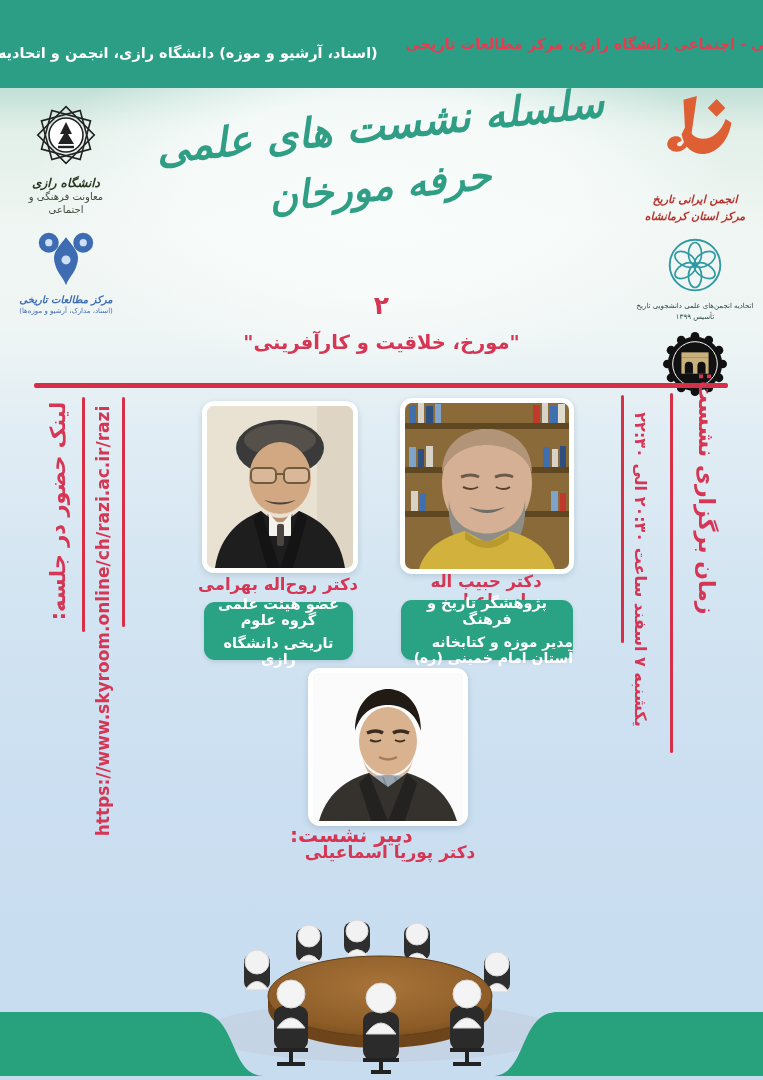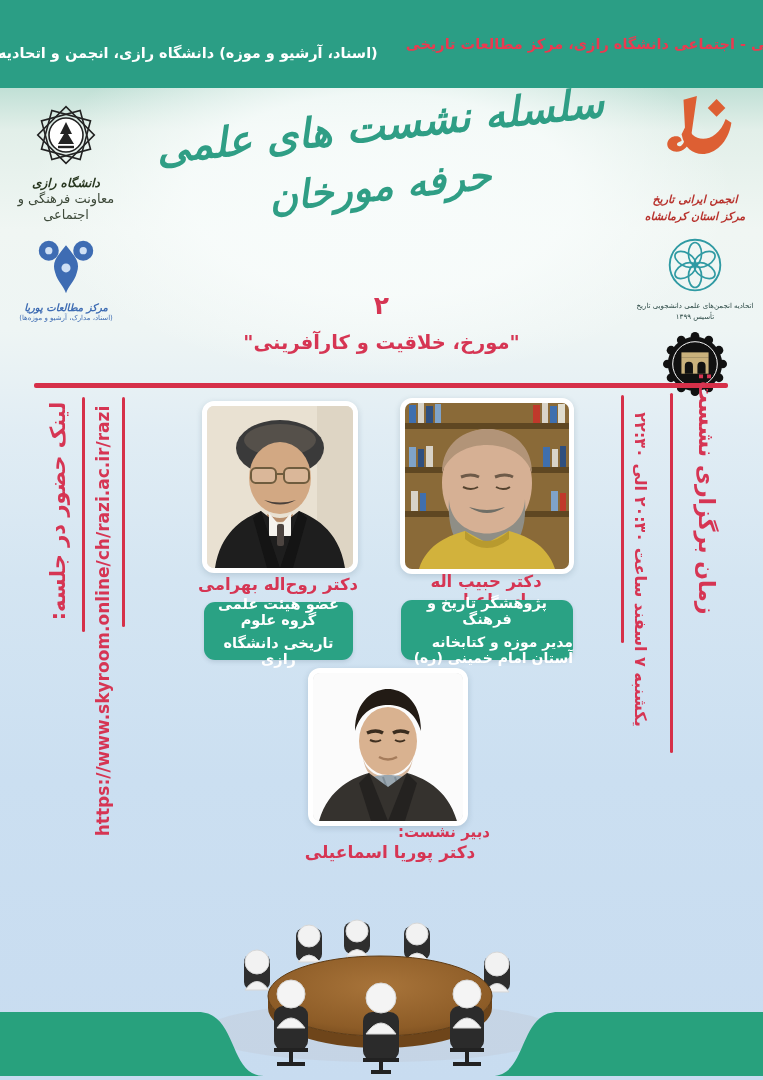--- a/index.html
+++ b/index.html
@@ -13,21 +13,21 @@
   .hdr{position:absolute;top:0;left:0;width:763px;height:88px;background:#2b9e85;
        display:flex;flex-direction:row;justify-content:center;align-items:center;gap:28px;}
   .hdr .l1{color:#ea3a50;font-weight:bold;font-size:14.5px;white-space:nowrap;}
   .hdr .l2{color:#ffffff;font-weight:bold;font-size:14.5px;white-space:nowrap;margin-top:18px;}
 
   .logo-col{position:absolute;display:flex;flex-direction:column;align-items:center;text-align:center;}
   .col-left{left:10px;top:100px;width:112px;}
   .col-right{right:8px;top:94px;width:120px;}
   .cap{line-height:1.25;}
   .cap-razi-t{font-size:12px;font-weight:bold;font-style:italic;color:#27361f;margin-top:2px;}
-  .cap-razi-s{font-size:13px;color:#3e4a3a;text-align:center;}
+  .cap-razi-s{font-size:10px;color:#3e4a3a;text-align:center;}
   .cap-hist-t{font-size:10px;font-weight:bold;font-style:italic;color:#3e6cb3;margin-top:2px;}
   .cap-hist-s{font-size:7px;color:#3e6cb3;}
   .cap-iha{font-size:11px;font-weight:bold;font-style:italic;color:#b8332e;margin-top:2px;line-height:1.5;}
   .cap-union{font-size:7px;color:#2d4a46;margin-top:2px;line-height:1.5;}
   .mt14{margin-top:14px;} .mt10{margin-top:10px;}
 
   .title-blk{position:absolute;left:135px;top:102px;width:490px;text-align:center;color:#2f9e85;}
   .cal{font-style:italic;font-weight:bold;letter-spacing:-1px;}
   .cal1{font-size:41px;transform:rotate(-6deg);}
   .cal2{font-size:39px;transform:rotate(-6deg);margin-top:14px;}
@@ -47,22 +47,22 @@
          box-shadow:0 2px 6px rgba(40,70,90,.18);background:#ddd;}
   .photo svg{display:block;}
 
   .pname{position:absolute;text-align:center;color:#d63553;font-weight:bold;font-size:16.5px;}
   .badge{position:absolute;background:#2aa284;border-radius:11px;color:#fff;text-align:center;
          display:flex;flex-direction:column;justify-content:center;gap:7px;
          box-shadow:0 2px 4px rgba(40,70,90,.15);}
   .badge .b1{font-size:14.5px;font-weight:bold;}
   .badge .b2{font-size:14.5px;font-weight:bold;}
   .badge .b2s{font-size:14px;font-weight:bold;text-align:right;}
-  .mod-label{position:absolute;left:290px;top:823px;width:200px;text-align:right;
-             color:#d63553;font-weight:bold;font-size:15px;}
+  .mod-label{position:absolute;left:290px;top:823px;width:200px;text-align:left;
+             color:#d63553;font-weight:bold;font-size:20px;}
   .mod-name{position:absolute;left:280px;top:842px;width:220px;text-align:center;
              color:#d63553;font-weight:bold;font-size:17px;}
 
   .clipart{position:absolute;left:178px;top:910px;}
   .wave{position:absolute;left:0;bottom:0;}
 </style>
 </head>
 <body>
 
 <div class="poster">
@@ -93,21 +93,21 @@
         <g fill="#3e6cb3">
           <circle cx="18" cy="14" r="11"></circle>
             <circle cx="56" cy="14" r="11"></circle>
           <circle cx="18" cy="14" r="4" fill="#cfe0f5"></circle>
             <circle cx="56" cy="14" r="4" fill="#cfe0f5"></circle>
           <path d="M37 8 C47 21 53 26 49 38 C46 49 40 52 37 61 C34 52 28 49 25 38 C21 26 27 21 37 8 Z"></path>
           <circle cx="37" cy="33" r="5" fill="#cfe0f5"></circle>
         </g>
       </svg>
     </span>
-    <div class="cap cap-hist-t">مرکز مطالعات پوریا</div>
+    <div class="cap cap-hist-t">مرکز مطالعات تاریخی</div>
     <div class="cap cap-hist-s">(اسناد، مدارک، آرشیو و موزه‌ها)</div>
   </div>
 
   <div class="logo-col col-right">
     <span>
       <svg width="84" height="92" viewBox="0 0 84 96">
         <g fill="#dd5f33">
           <path d="M30 6 L44 2 L38 44 C36 58 24 64 16 58 C10 53 14 44 22 44 C26 44 28 46 28 49 C24 50 22 52 24 54 C27 56 31 52 32 44 Z"></path>
           <path d="M34 30 C36 52 64 54 74 26 L80 30 C74 68 34 74 28 42 Z"></path>
           <rect x="58" y="8" width="13" height="13" transform="rotate(45 64.5 14.5)"></rect>

